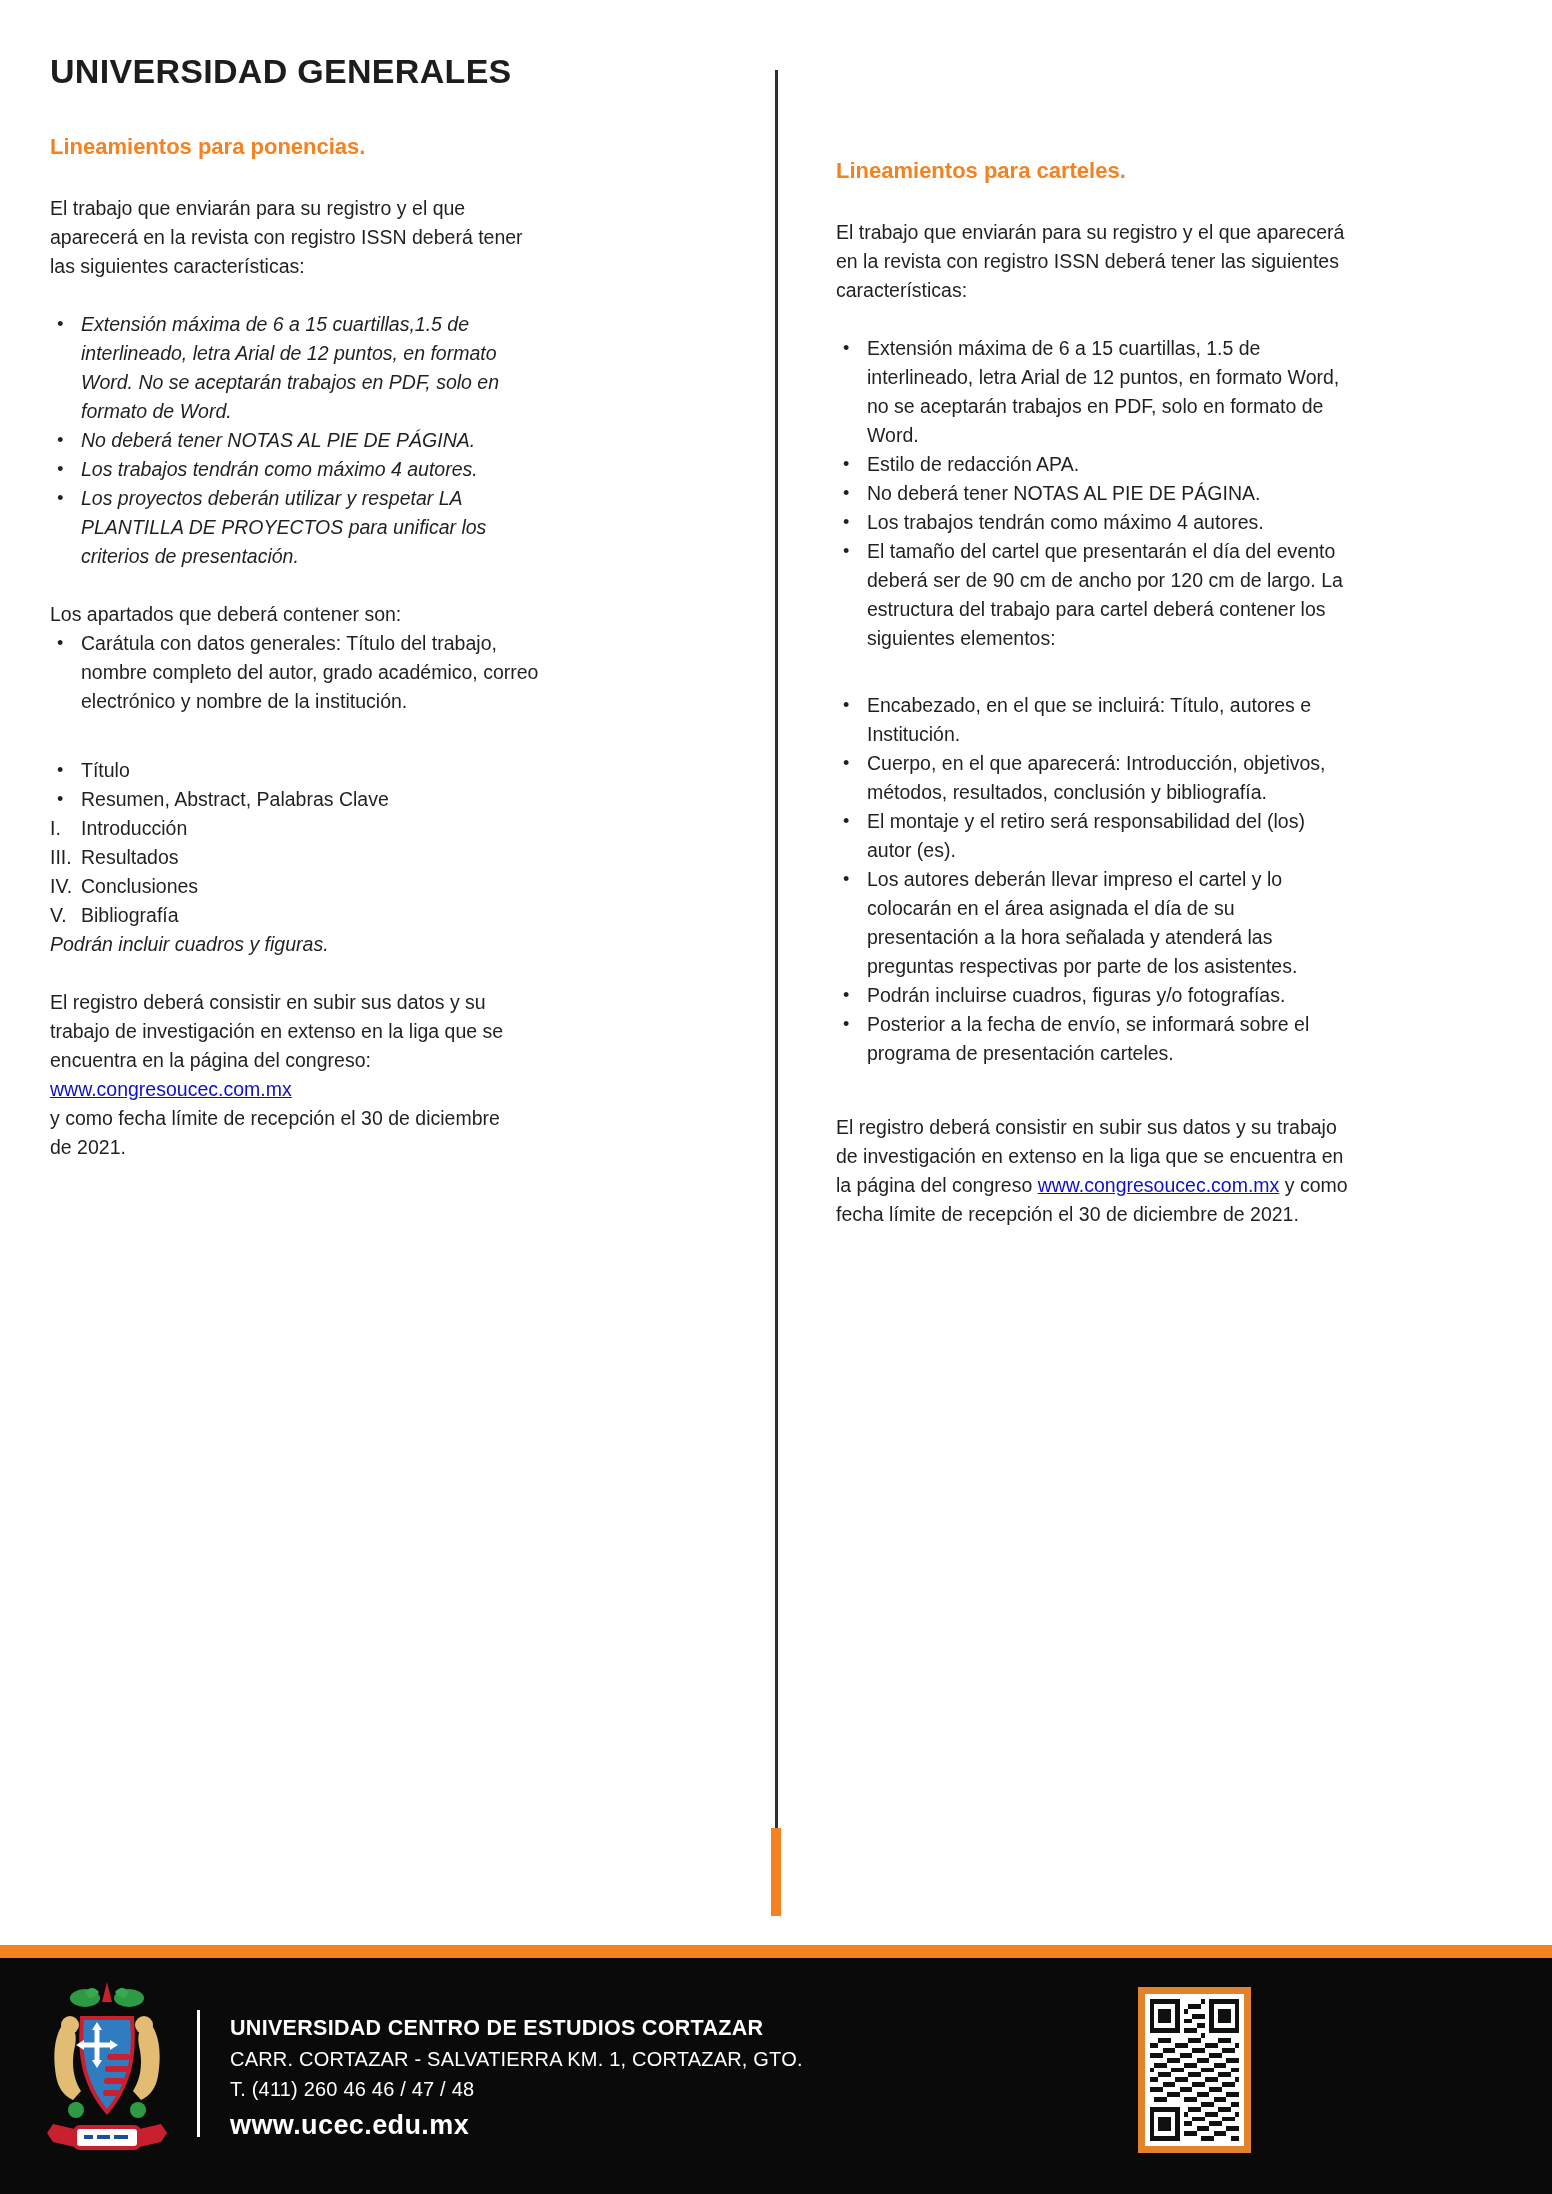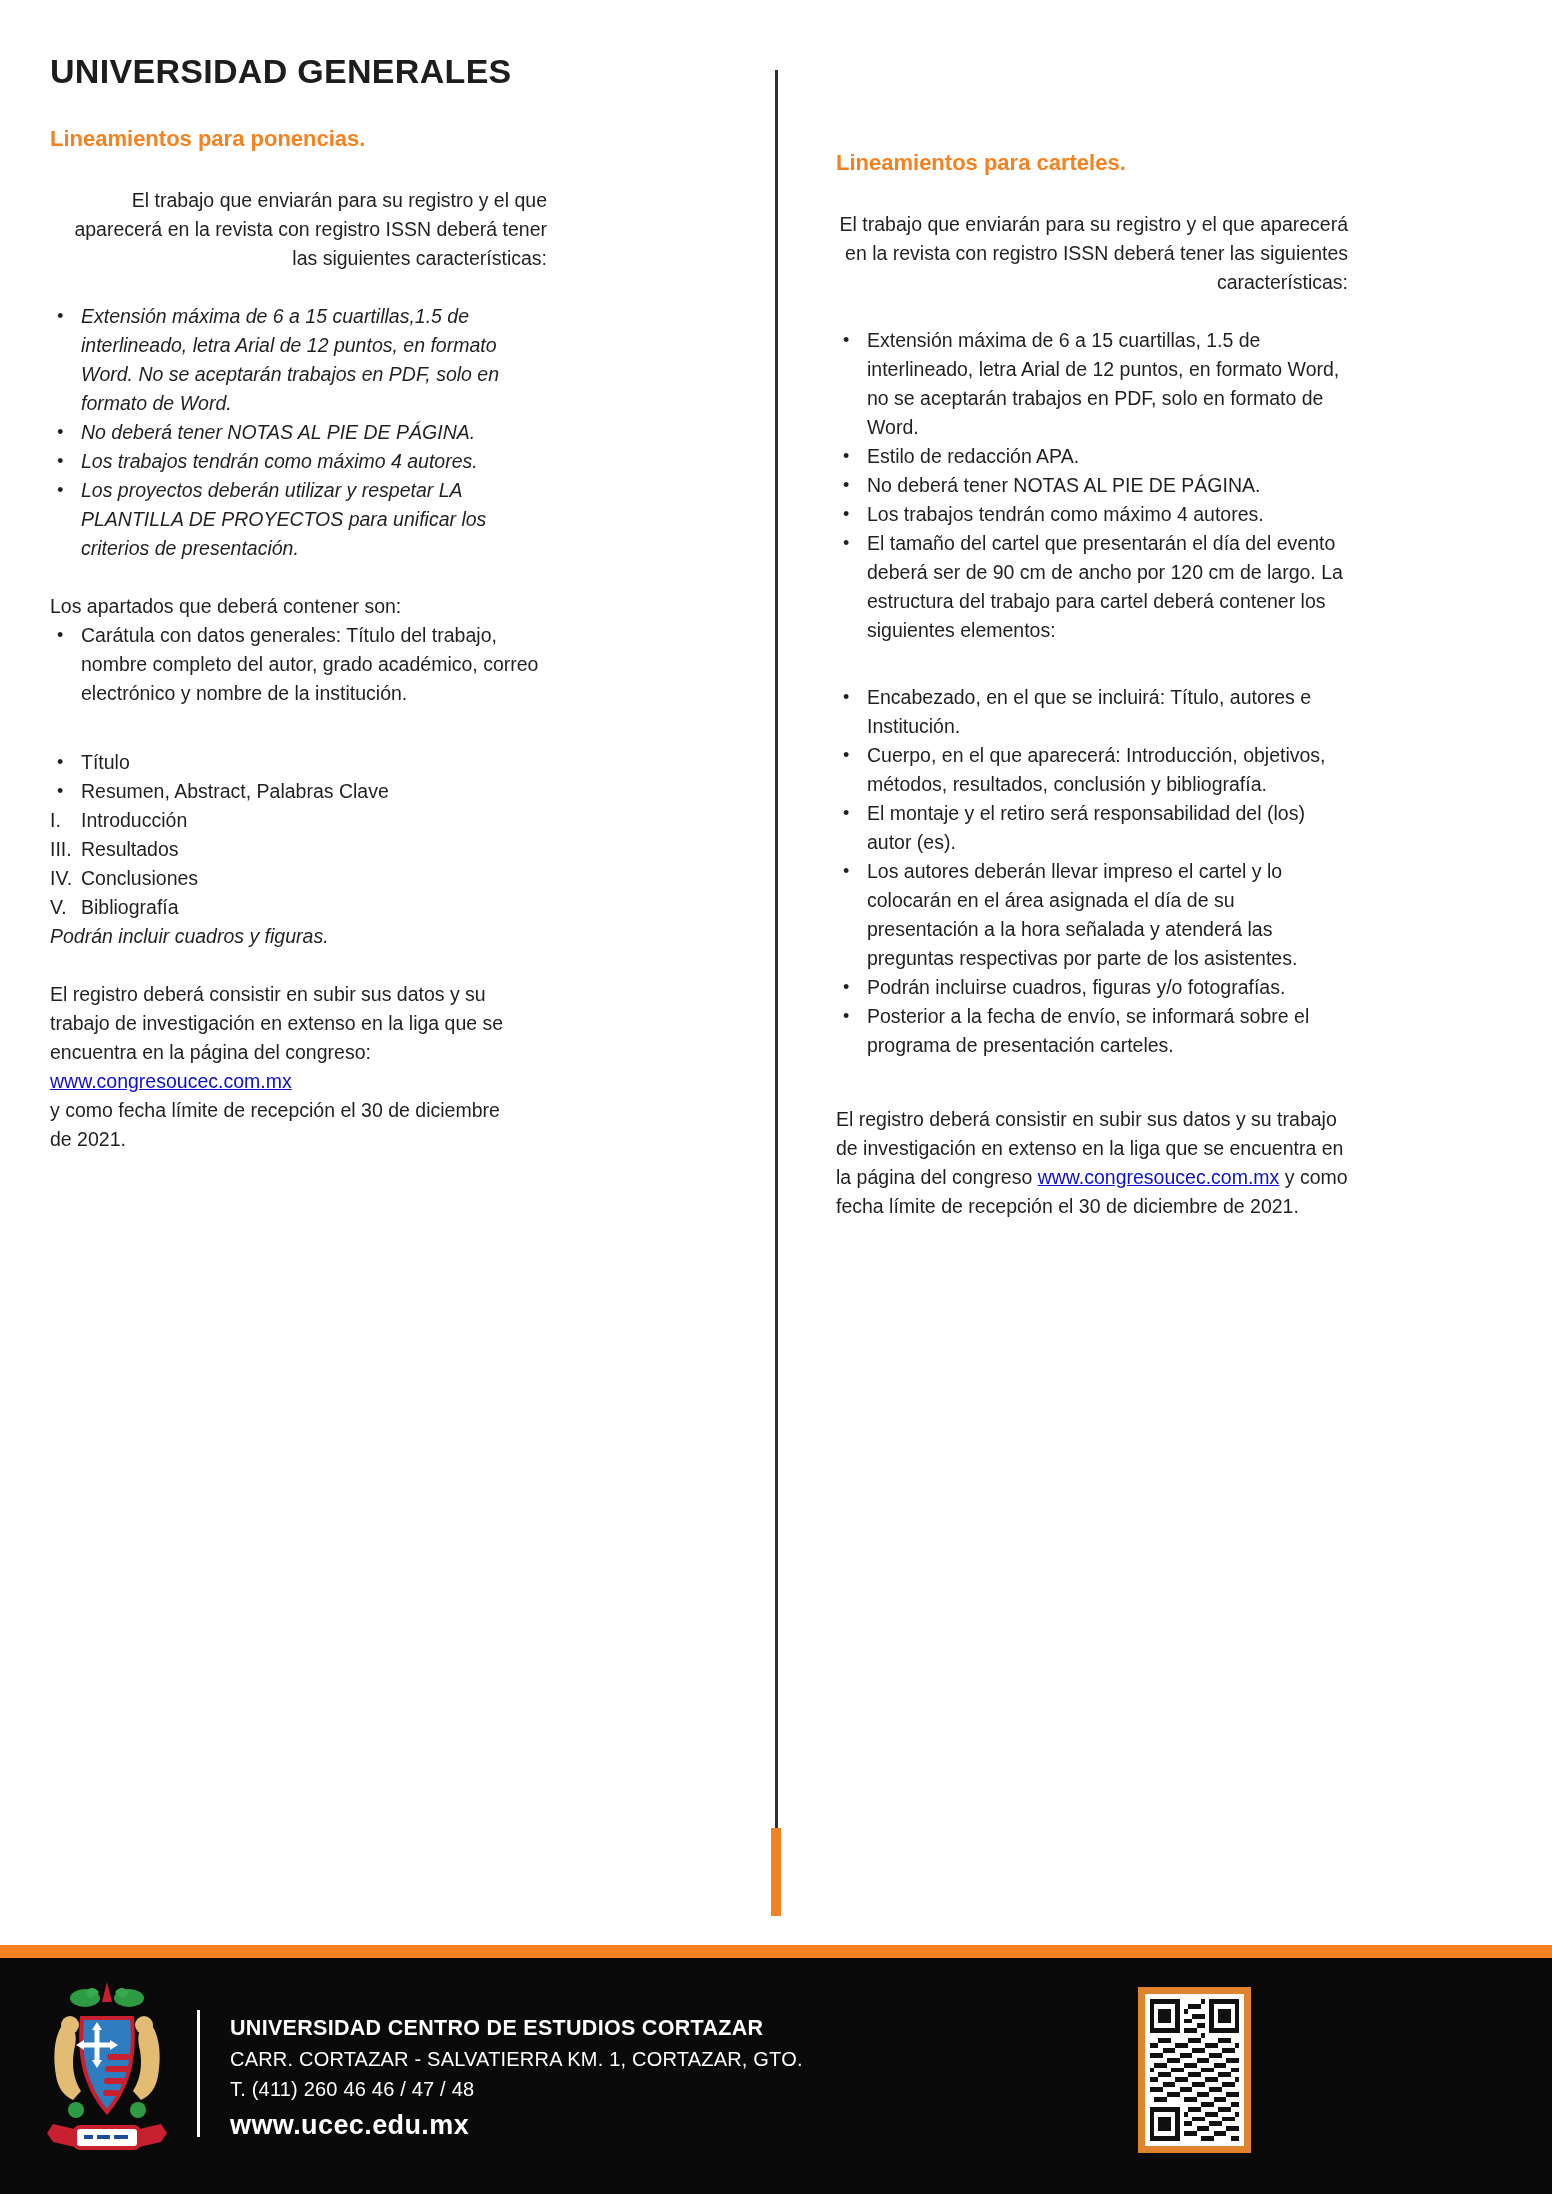--- a/index.html
+++ b/index.html
@@ -6,28 +6,28 @@
   body {
     width:1552px; height:2194px; position:relative;
     background:#ffffff; color:#231F20;
     font-family:"Liberation Sans", sans-serif;
     -webkit-font-smoothing:antialiased;
   }
   .page-title {
     position:absolute; left:50px; top:52px;
     font-size:34px; font-weight:bold; letter-spacing:0.3px; color:#1d1d1f;
   }
-  .col { position:absolute; font-size:19.5px; line-height:29px; }
+  .col { position:absolute; font-size:19.5px; line-height:29px;margin-top:8px; }
   .col-left  { left:50px;  top:126px; width:497px; }
   .col-right { left:836px; top:150px; width:512px; }
   .sect-heading {
     color:#F58220; font-size:22px; font-weight:bold;
     margin:0 0 34px 0; line-height:26px;
   }
-  .para { margin:0 0 29px 0;text-align:right; }
+  .para { margin:0 0 29px 0; }
   .blt { list-style:none; margin:0; padding:0; }
   .blt li { position:relative; padding-left:31px; }
   .blt li::before {
     content:"\2022"; position:absolute; left:7px; top:0;
     font-size:18px; color:#231F20;
   }
   .gap-after { margin-bottom:29px;font-style:italic; }
   .gap-big-after { margin-bottom:40px; }
   .bold-heading { font-weight:bold; margin:0; }
   .roman-item { display:flex; }

